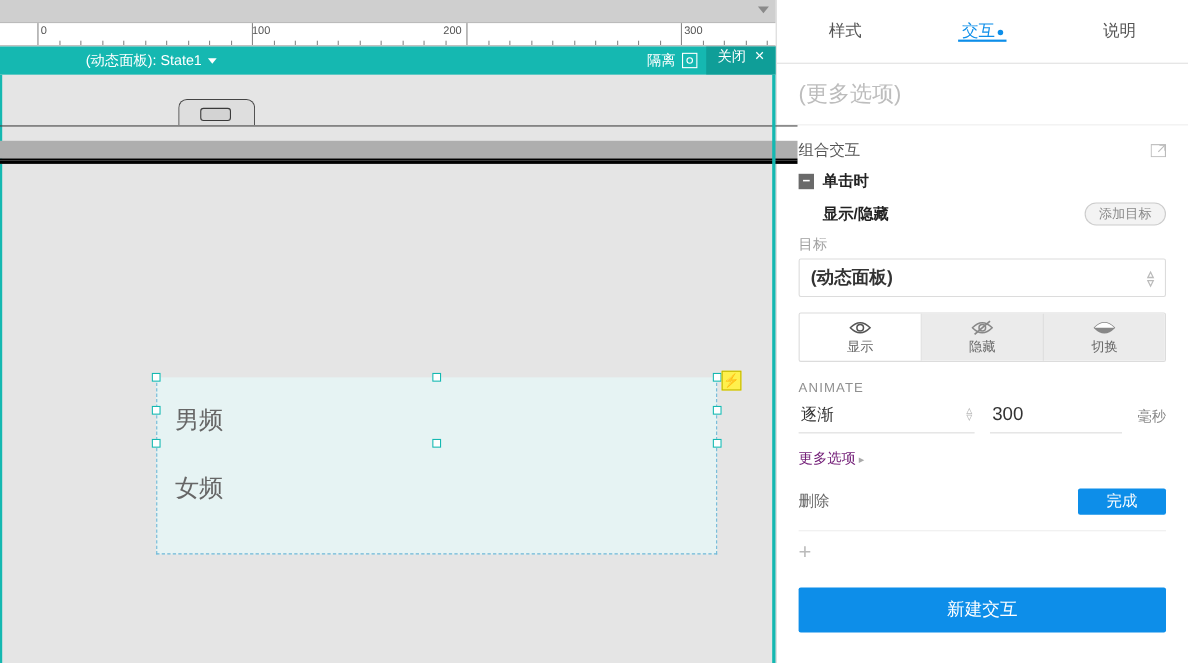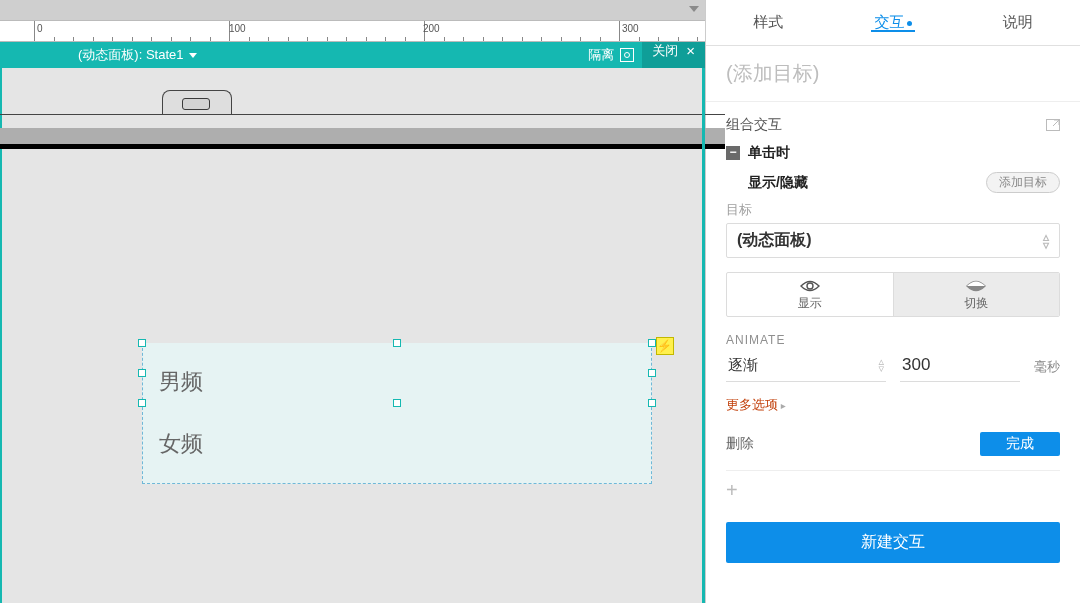--- a/index.html
+++ b/index.html
@@ -46,29 +46,29 @@
 .hTL { top:-4px; left:-4px;} .hTM { top:-4px; left: calc(50% - 4px);} .hTR { top:-4px; right:-4px;}
 .hML { top: calc(50% - 4px); left:-4px;} .hMR { top: calc(50% - 4px); right:-4px;}
 .hBL { bottom:-4px; left:-4px;} .hBM { bottom:-4px; left: calc(50% - 4px);} .hBR { bottom:-4px; right:-4px;}
 .bolt { position: absolute; top: -6px; right: -22px; width: 18px; height: 18px; background: #fff04d; border: 1px solid #c2b800; display:flex; align-items:center; justify-content:center; font-size:12px; color:#7e6800; }
 
 .select-box { width: 510px; height: 60px; background: #fff; border: 2px solid #15b8b1; display: flex; align-items: center; padding: 0 16px; position: relative; }
 .select-box .placeholder { color: #9a9a9a; font-size: 23px; }
 .select-box .chev { position: absolute; right: 14px; width: 26px; height: 26px; border: 2px solid #15b8b1; display: flex; align-items: center; justify-content: center; }
 .select-box .chev::before { content: ""; width: 8px; height: 8px; border-right: 2px solid #888; border-bottom: 2px solid #888; transform: rotate(45deg); margin-top: -3px; }
 
-.options { width: 510px; border: 1px dashed #6fb8d8; border-top: none; background: #e6f3f3; padding: 8px 16px 8px; }
+.options { width: 510px; border: 1px dashed #6fb8d8; border-top: none; background: #e6f3f3; padding: 8px 16px 28px; }
 .options .opt { color: #666; font-size: 22px; padding: 16px 0; }
 
 
 .canvas-right-edge { position: absolute; top: 0; right: 0; bottom: 0; width: 3px; background: #15b8b1; }
 
 
 .inspector { width: 375px; border-left: 1px solid #ccc; display: flex; flex-direction: column; background: #fff; }
-.tabs { display: flex; height: 46px; align-items: center; border-bottom: 1px solid #e0e0e0; font-size: 15px; }
+.tabs { display: flex; height: 58px; align-items: center; border-bottom: 1px solid #e0e0e0; font-size: 15px; }
 .tabs .tab { flex: 1; text-align: center; color: #555; cursor: pointer; }
 .tabs .tab.active { color: #0d8ee9; }
 .tabs .tab.active .dot { width: 5px; height: 5px; background: #0d8ee9; border-radius: 50%; display: inline-block; vertical-align: middle; margin-left: 2px; }
 .tabs .tab.active::after { content: ""; position: absolute; height: 2px; background: #0d8ee9; bottom: 0; left: 50%; transform: translateX(-50%); width: 44px; }
 .tabs { position: relative; }
 .tabs .tab { position: relative; }
 
 .name-row { padding: 14px 20px; color: #bdbdbd; font-size: 20px; border-bottom: 1px solid #eee; }
 
 .section { padding: 10px 20px 0; }
@@ -93,21 +93,21 @@
 .visibility-group .vbtn.dim { background: #ebebeb; }
 .vbtn .vicon { display:block; margin: 0 auto 2px; }
 
 .animate-label { color: #8f8f8f; font-size: 12px; letter-spacing: 1px; padding: 12px 0 4px; }
 .anim-row { display: flex; align-items: center; gap: 14px; }
 .anim-select { flex: 1; border-bottom: 1px solid #dcdcdc; padding: 4px 2px 6px; font-size: 15px; color: #333; display:flex; align-items:center; }
 .anim-select .sort { margin-left:auto; color:#bbb; font-size:11px; line-height:7px; }
 .anim-dur { width: 120px; border-bottom: 1px solid #dcdcdc; padding: 4px 2px 6px; font-size: 17px; color: #333; }
 .anim-unit { color: #888; font-size: 13px; }
 
-.more-opts { color: #c2410c; font-size: 13px; padding: 14px 0 8px; }
+.more-opts { color: #701a75; font-size: 13px; padding: 14px 0 8px; }
 .more-opts::after { content: " ▸"; color: #aaa; font-size: 10px; }
 
 .del-done { display: flex; align-items: center; padding: 10px 0 14px; border-bottom: 1px solid #eee; }
 .del-done .del { color: #666; font-size: 14px; }
 .del-done .done { margin-left: auto; background: #0d8ee9; color: #fff; font-size: 14px; padding: 3px 26px; border-radius: 2px; }
 
 .plus-row { text-align: left; color: #bbb; font-size: 20px; padding: 8px 20px 14px; }
 
 .new-interaction { margin: 6px 20px 0; background: #0d8ee9; color: #fff; text-align: center; padding: 10px 0; font-size: 16px; border-radius: 2px; }
 
@@ -138,21 +138,21 @@
         <div class="tick small" style="left: 248.5px;"></div>
         <div class="tick small" style="left: 268px;"></div>
         <div class="tick small" style="left: 287.5px;"></div>
         <div class="tick small" style="left: 307px;"></div>
         <div class="tick small" style="left: 326.5px;"></div>
         <div class="tick small" style="left: 346px;"></div>
         <div class="tick small" style="left: 365.5px;"></div>
         <div class="tick small" style="left: 385px;"></div>
         <div class="tick small" style="left: 404.5px;"></div>
         <div class="tick" style="left: 424px;"></div>
-        <div class="label" style="left: 423px;">200</div>
+        <div class="label" style="left: 403px;">200</div>
         <div class="tick small" style="left: 443.5px;"></div>
         <div class="tick small" style="left: 463px;"></div>
         <div class="tick small" style="left: 482.5px;"></div>
         <div class="tick small" style="left: 502px;"></div>
         <div class="tick small" style="left: 521.5px;"></div>
         <div class="tick small" style="left: 541px;"></div>
         <div class="tick small" style="left: 560.5px;"></div>
         <div class="tick small" style="left: 580px;"></div>
         <div class="tick small" style="left: 599.5px;"></div>
         <div class="tick" style="left: 619px;"></div>
@@ -207,21 +207,21 @@
     </div>
   </div>
 
   <div class="inspector">
     <div class="tabs">
       <div class="tab">样式</div>
       <div class="tab active"><span>交互</span><span class="dot"></span></div>
       <div class="tab">说明</div>
     </div>
 
-    <div class="name-row">(添加目标)</div>
+    <div class="name-row">(更多选项)</div>
 
     <div class="section">
       <div class="sec-header">
         <span>组合交互</span>
         <span class="popout">
           <svg width="14" height="12" viewBox="0 0 14 12">
               <rect x="0.5" y="0.5" width="13" height="11" fill="none" stroke="#bbb"></rect>
               <path d="M8 1 L13 1 L13 6" fill="none" stroke="#bbb"></path>
               <path d="M13 1 L7 7" stroke="#bbb"></path>
             </svg>
@@ -248,20 +248,28 @@
       <div class="visibility-group">
         <div class="vbtn">
           <svg class="vicon" width="20" height="14" viewBox="0 0 20 14">
               <path d="M1 7 Q10 -2 19 7 Q10 16 1 7 Z" fill="none" stroke="#555" stroke-width="1.4"></path>
               <circle cx="10" cy="7" r="3" fill="none" stroke="#555" stroke-width="1.4"></circle>
             </svg>
           <span>显示</span>
         </div>
         <div class="vbtn dim">
           <svg class="vicon" width="20" height="14" viewBox="0 0 20 14">
+              <path d="M1 7 Q10 -2 19 7 Q10 16 1 7 Z" fill="none" stroke="#888" stroke-width="1.4"></path>
+              <circle cx="10" cy="7" r="3" fill="none" stroke="#888" stroke-width="1.4"></circle>
+              <line x1="3" y1="13" x2="17" y2="1" stroke="#888" stroke-width="1.6"></line>
+            </svg>
+          <span>隐藏</span>
+        </div>
+        <div class="vbtn dim">
+          <svg class="vicon" width="20" height="14" viewBox="0 0 20 14">
               <path d="M1 7 Q10 -2 19 7 Q10 16 1 7 Z" fill="#888" stroke="#888" stroke-width="1.4"></path>
               <path d="M1 7 Q10 -2 19 7 L19 7 Q10 16 1 7 Z" fill="none"></path>
               <path d="M1 7 Q10 -2 19 7 L10 7 Z" fill="#fff"></path>
             </svg>
           <span>切换</span>
         </div>
       </div>
 
       <div class="animate-label">ANIMATE</div>
       <div class="anim-row">

